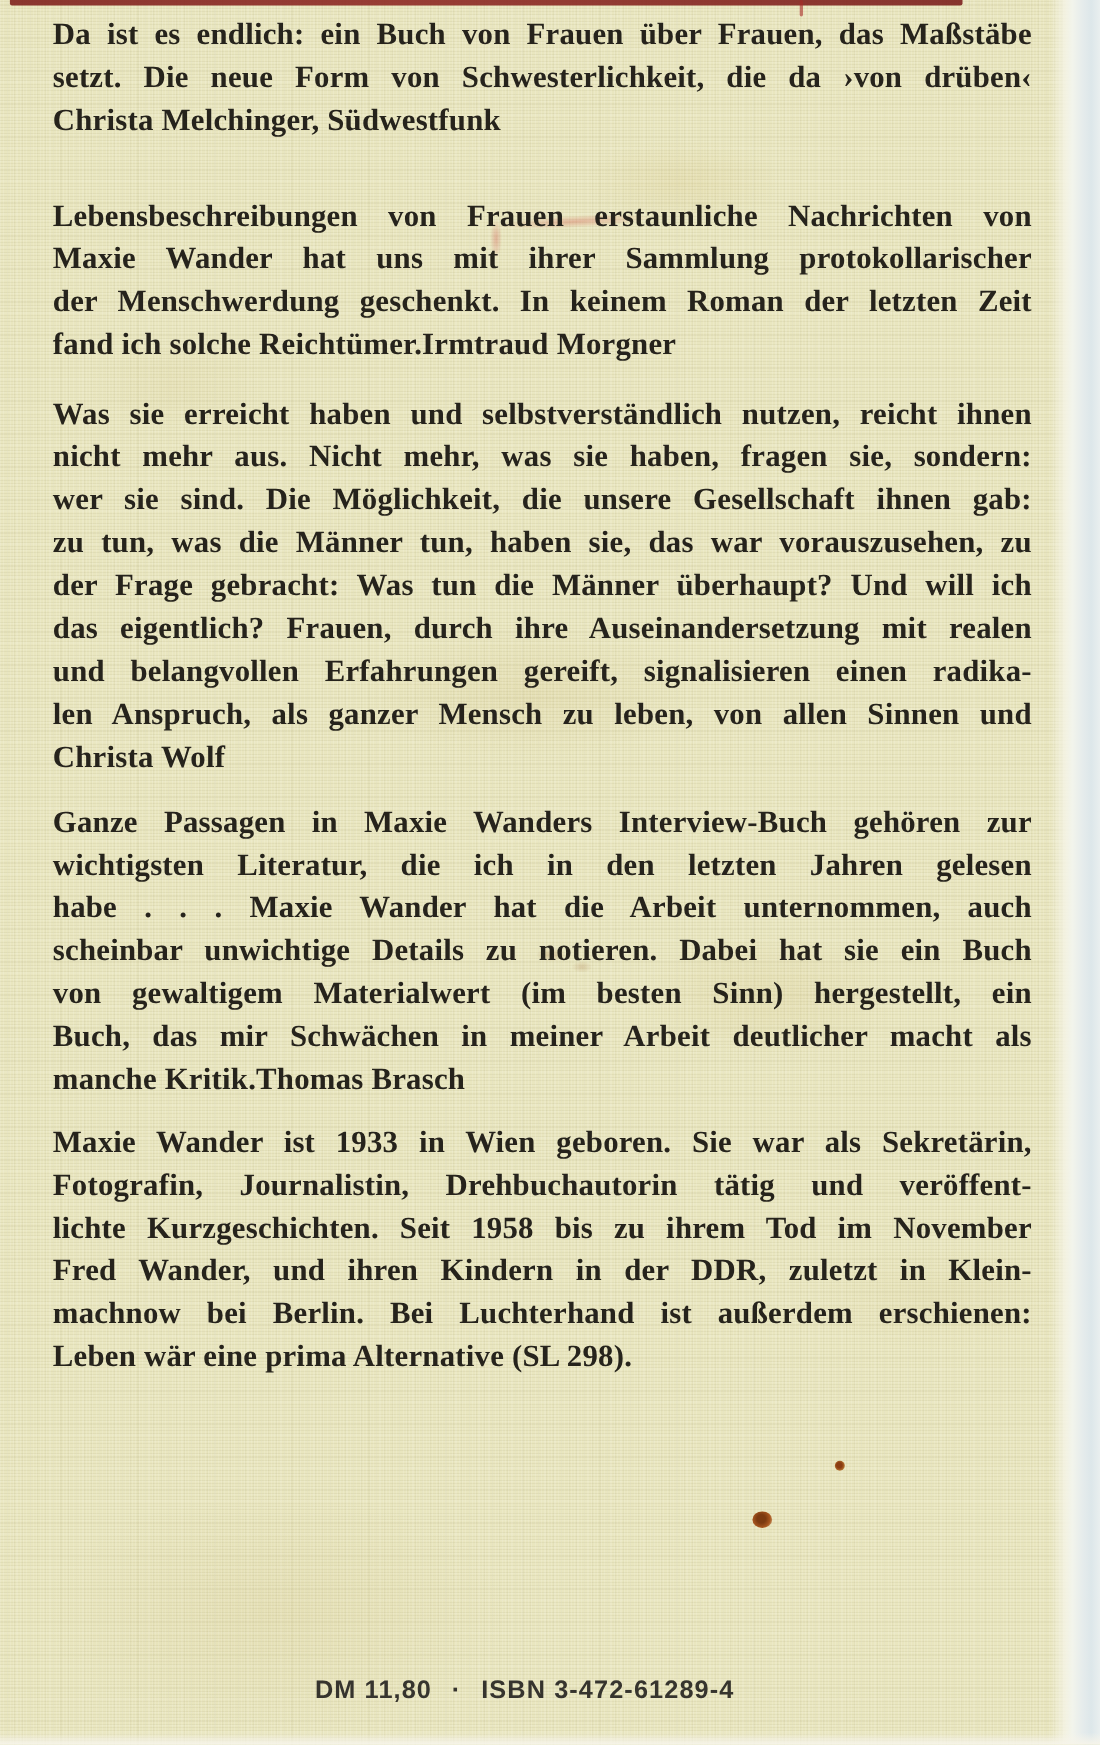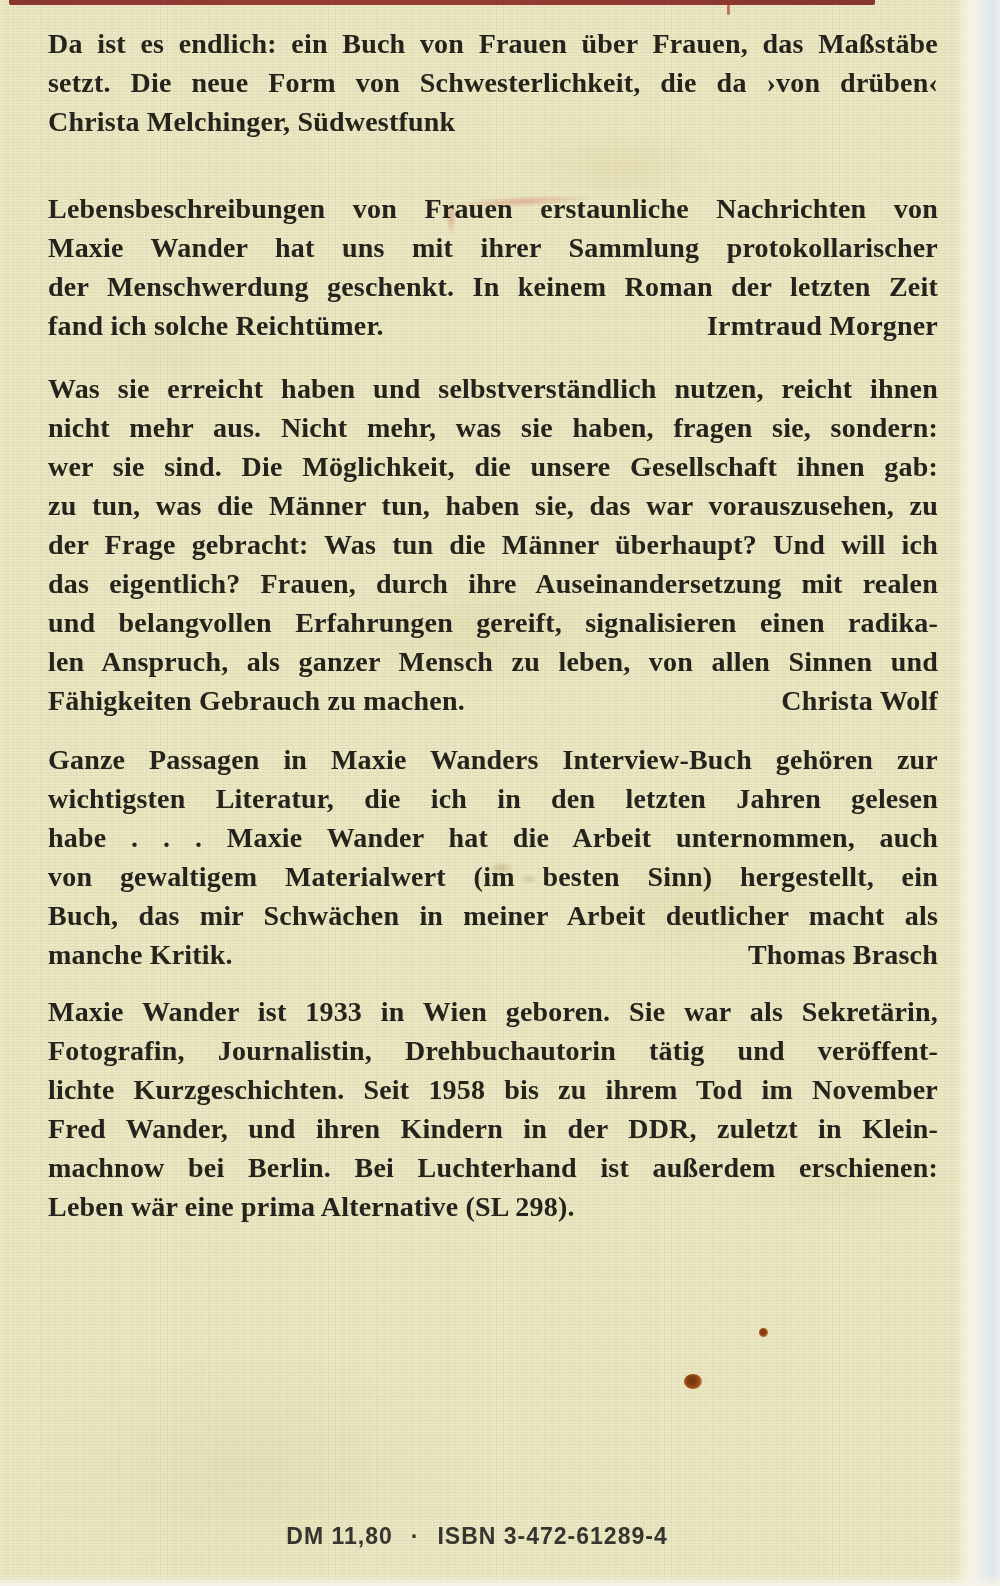--- a/index.html
+++ b/index.html
@@ -71,33 +71,33 @@
   .smudge-a{
     position:absolute;left:488px;top:862px;width:26px;height:12px;border-radius:50%;
     background:radial-gradient(ellipse at center, rgba(150,92,40,0.28), rgba(150,92,40,0) 75%);
   }
   .smudge-b{
     position:absolute;left:520px;top:874px;width:18px;height:10px;border-radius:50%;
     background:radial-gradient(ellipse at center, rgba(150,92,40,0.22), rgba(150,92,40,0) 75%);
   }
   
   .text-col{
-    position:absolute;left:48px;right:62px;top:0;padding-top:24px;
+    position:absolute;left:48px;right:62px;top:0;padding-top:12px;
     font-weight:bold;font-size:28px;line-height:39px;color:#26231c;
     letter-spacing:0.2px;
   }
   .para{margin:0;}
   .p1{margin-top:48px;}
   .p2{margin-top:24px;}
   .p3{margin-top:20px;}
   .p4{margin-top:18px;}
   .line{white-space:nowrap;}
   .line.just{text-align:justify;text-align-last:justify;}
   .line.last{text-align:left;}
-  .line.attr-row{display:flex;justify-content:space-between;}
+  .line.attr-row{display:flex;}
   .line.attr-own{text-align:left;}
   
   .footer{
     position:absolute;left:0;right:46px;bottom:36px;text-align:center;
     font-family:"Liberation Sans", sans-serif;font-weight:bold;
     font-size:23px;color:#36342e;letter-spacing:1px;
   }
   .footer .sep{display:inline-block;margin:0 18px;}
 </style>
 </head>
@@ -133,28 +133,28 @@
       <div class="para p2">
         <div class="line just">Was sie erreicht haben und selbstverständlich nutzen, reicht ihnen</div>
         <div class="line just">nicht mehr aus. Nicht mehr, was sie haben, fragen sie, sondern:</div>
         <div class="line just">wer sie sind. Die Möglichkeit, die unsere Gesellschaft ihnen gab:</div>
         <div class="line just">zu tun, was die Männer tun, haben sie, das war vorauszusehen, zu</div>
         <div class="line just">der Frage gebracht: Was tun die Männer überhaupt? Und will ich</div>
         <div class="line just">das eigentlich? Frauen, durch ihre Auseinandersetzung mit realen</div>
         <div class="line just">und belangvollen Erfahrungen gereift, signalisieren einen radika-</div>
         <div class="line just">len Anspruch, als ganzer Mensch zu leben, von allen Sinnen und</div>
         <div class="line attr-row">
-          <span>Fähigkeiten Gebrauch zu machen.</span>
           <span>Christa Wolf</span>
         </div>
       </div>
       <div class="para p3">
         <div class="line just">Ganze Passagen in Maxie Wanders Interview-Buch gehören zur</div>
         <div class="line just">wichtigsten Literatur, die ich in den letzten Jahren gelesen</div>
         <div class="line just">habe . . . Maxie Wander hat die Arbeit unternommen, auch</div>
+        <div class="line just">scheinbar unwichtige Details zu notieren. Dabei hat sie ein Buch</div>
         <div class="line just">von gewaltigem Materialwert (im besten Sinn) hergestellt, ein</div>
         <div class="line just">Buch, das mir Schwächen in meiner Arbeit deutlicher macht als</div>
         <div class="line attr-row">
           <span>manche Kritik.</span>
           <span>Thomas Brasch</span>
         </div>
       </div>
       <div class="para p4">
         <div class="line just">Maxie Wander ist 1933 in Wien geboren. Sie war als Sekretärin,</div>
         <div class="line just">Fotografin, Journalistin, Drehbuchautorin tätig und veröffent-</div>

